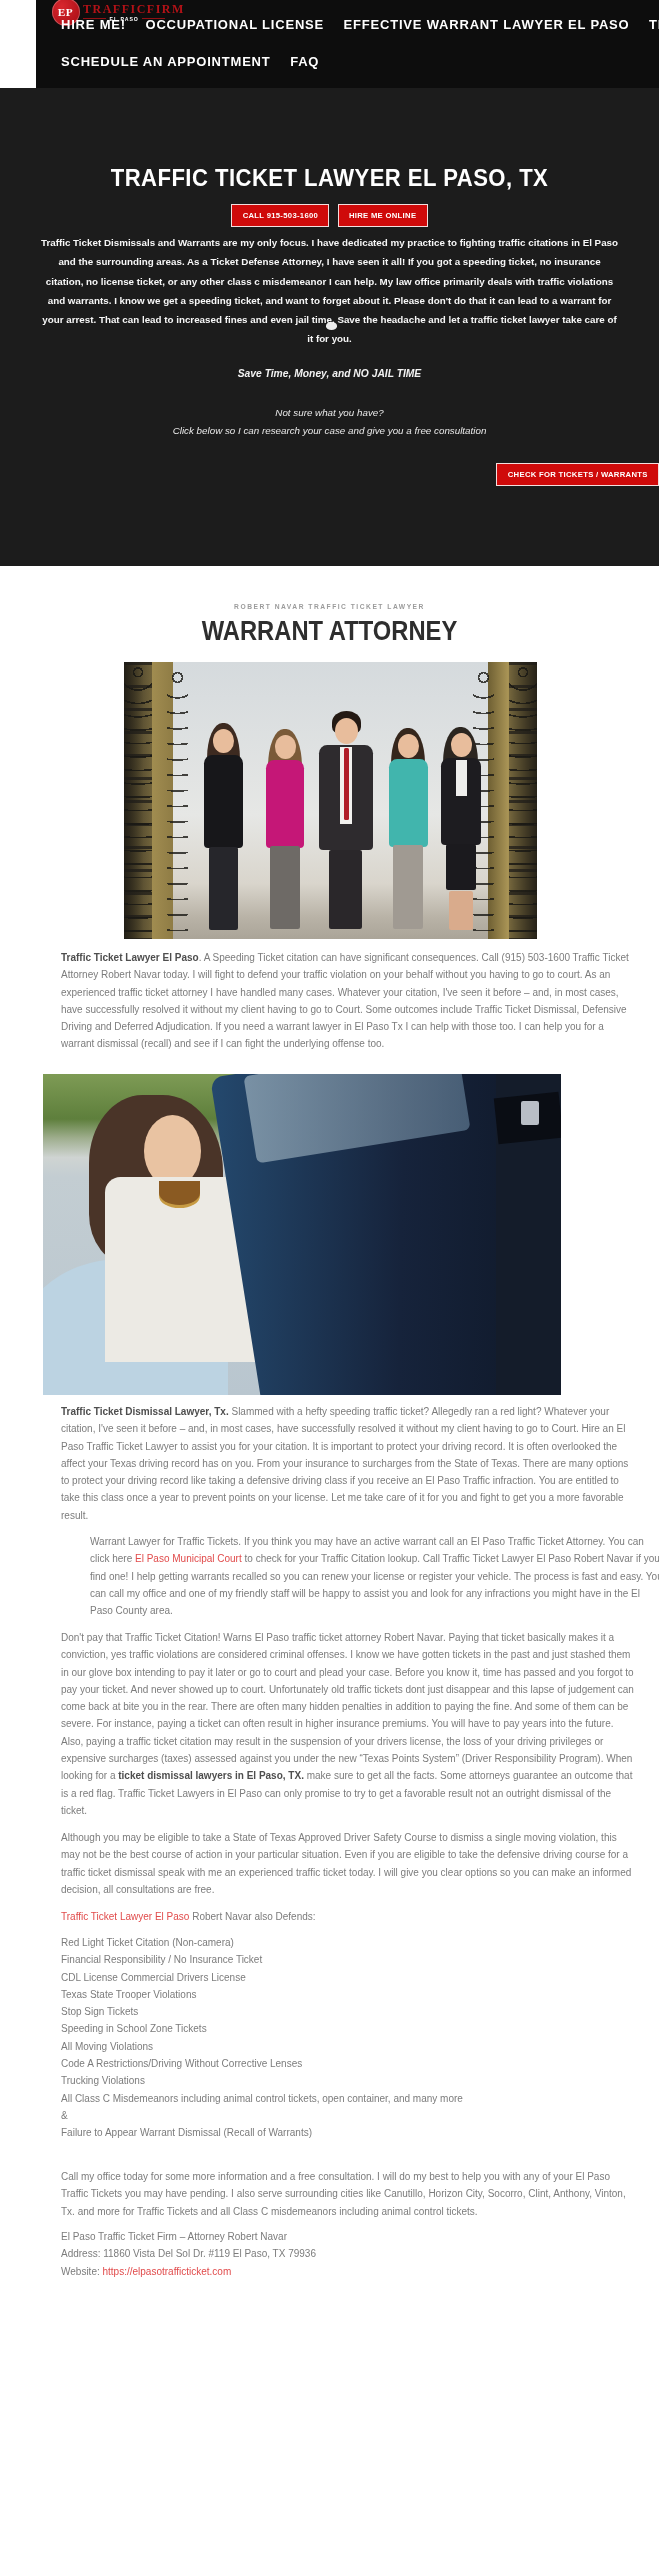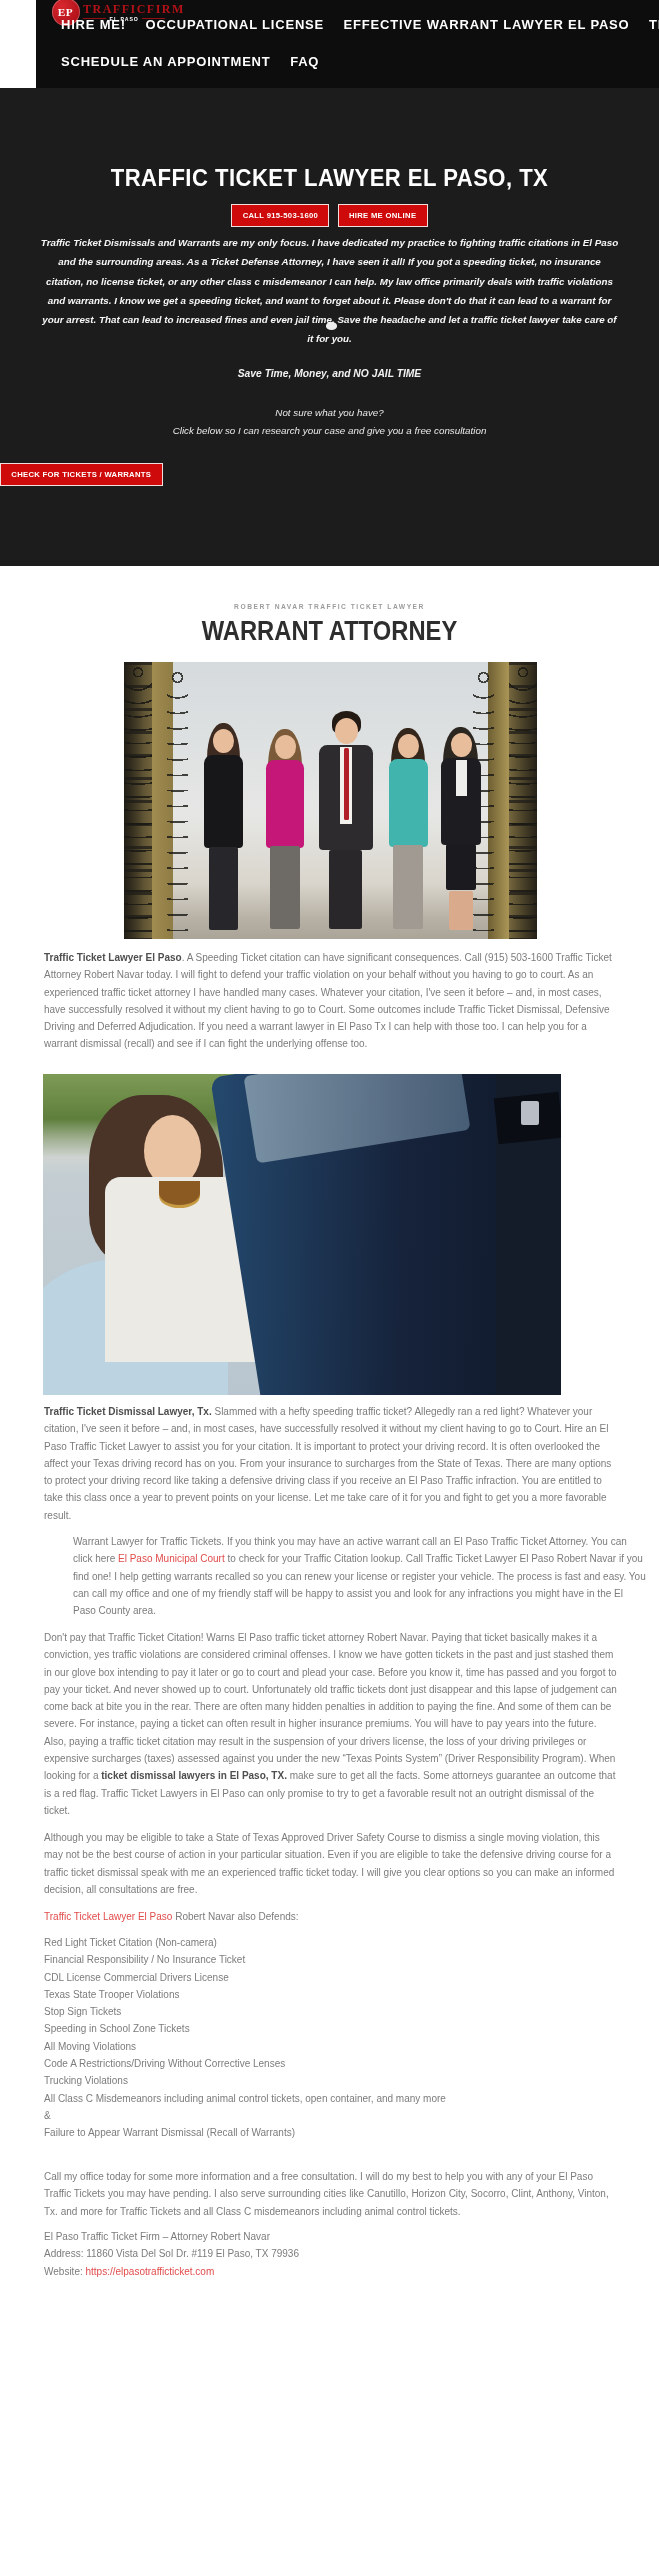--- a/index.html
+++ b/index.html
@@ -27,38 +27,38 @@
     white-space:nowrap;cursor:pointer;}
 
   
   #hero{left:0;top:88px;width:659px;height:478px;background:#1c1c1c;}
   #hero-title{left:0;top:76px;width:659px;text-align:center;color:#fff;
     font-size:24px;font-weight:700;letter-spacing:0.5px;transform:scaleX(.92);}
   #hero-btns{left:0;top:116px;width:659px;display:flex;justify-content:center;gap:8.2px;}
   .red-btn{background:#cf0a0a;border:1px solid #f3dede;color:#fff;font-weight:700;
     font-size:7.7px;letter-spacing:0.3px;padding:6.2px 10.3px;white-space:nowrap;cursor:pointer;}
   #hero-intro{left:39px;top:145px;width:581px;text-align:center;color:#f7f7f7;
-    font-style:italic;font-weight:600;font-size:9.8px;line-height:19.3px;}
+    font-weight:600;font-size:9.8px;line-height:19.3px;}
   .hero-line{left:0;width:659px;text-align:center;color:#f2f2f2;font-style:italic;font-size:9.8px;}
   #hero-save{top:280px;font-weight:700;font-size:10.3px;}
   #hero-team{top:300px;font-weight:400;color:#e9e9e9;font-size:10.3px;}
   #hero-team b{font-weight:700;color:#fff;font-style:italic;}
   #hero-notsure{top:319px;font-weight:400;color:#e9e9e9;}
   #hero-click{top:337px;font-weight:400;color:#e9e9e9;}
-  #hero-check{left:0;top:375px;width:659px;display:flex;justify-content:flex-start;}
+  #hero-check{left:0;top:375px;width:659px;display:flex;justify-content:flex-end;}
   #cursor-artifact{left:326px;top:234px;width:11.3px;height:7.7px;border-radius:50%;
     background:rgba(255,255,255,.92);}
 
   
   .eyebrow{left:0;width:659px;text-align:center;color:#9b9b9b;font-size:6.7px;
     font-weight:600;letter-spacing:1.5px;}
   .big-h{left:0;width:659px;text-align:center;color:#2e2e2e;font-weight:700;}
   #eyebrow-warrant{top:603px;}
   #h-warrant{top:616px;font-size:27px;transform:scaleX(.88);}
-  .para{left:44px;width:573px;color:#7c7c7c;font-size:10px;line-height:17.3px;}
+  .para{left:61px;width:573px;color:#7c7c7c;font-size:10px;line-height:17.3px;}
   .para b{color:#4e4e4e;}
   a.red-link{color:#e14b4b;text-decoration:none;cursor:pointer;}
   #p1{top:949px;} #p2{top:1403px;} #p3{top:1533px;margin-left:29px;} #p4{top:1629px;}
   #p5{top:1829px;} #defends{top:1908px;} #list{top:1934px;}
   #p6{top:2168px;} #contact{top:2228px;}
 
   
   #team-photo{left:124px;top:662px;width:413px;height:277px;overflow:hidden;
     background:linear-gradient(#d5dadd 0%,#e6e7e5 55%,#d9d5cc 80%,#b9b3a7 92%,#aaa498 100%);}
   .pillar{position:absolute;top:0;height:277px;width:49px;

